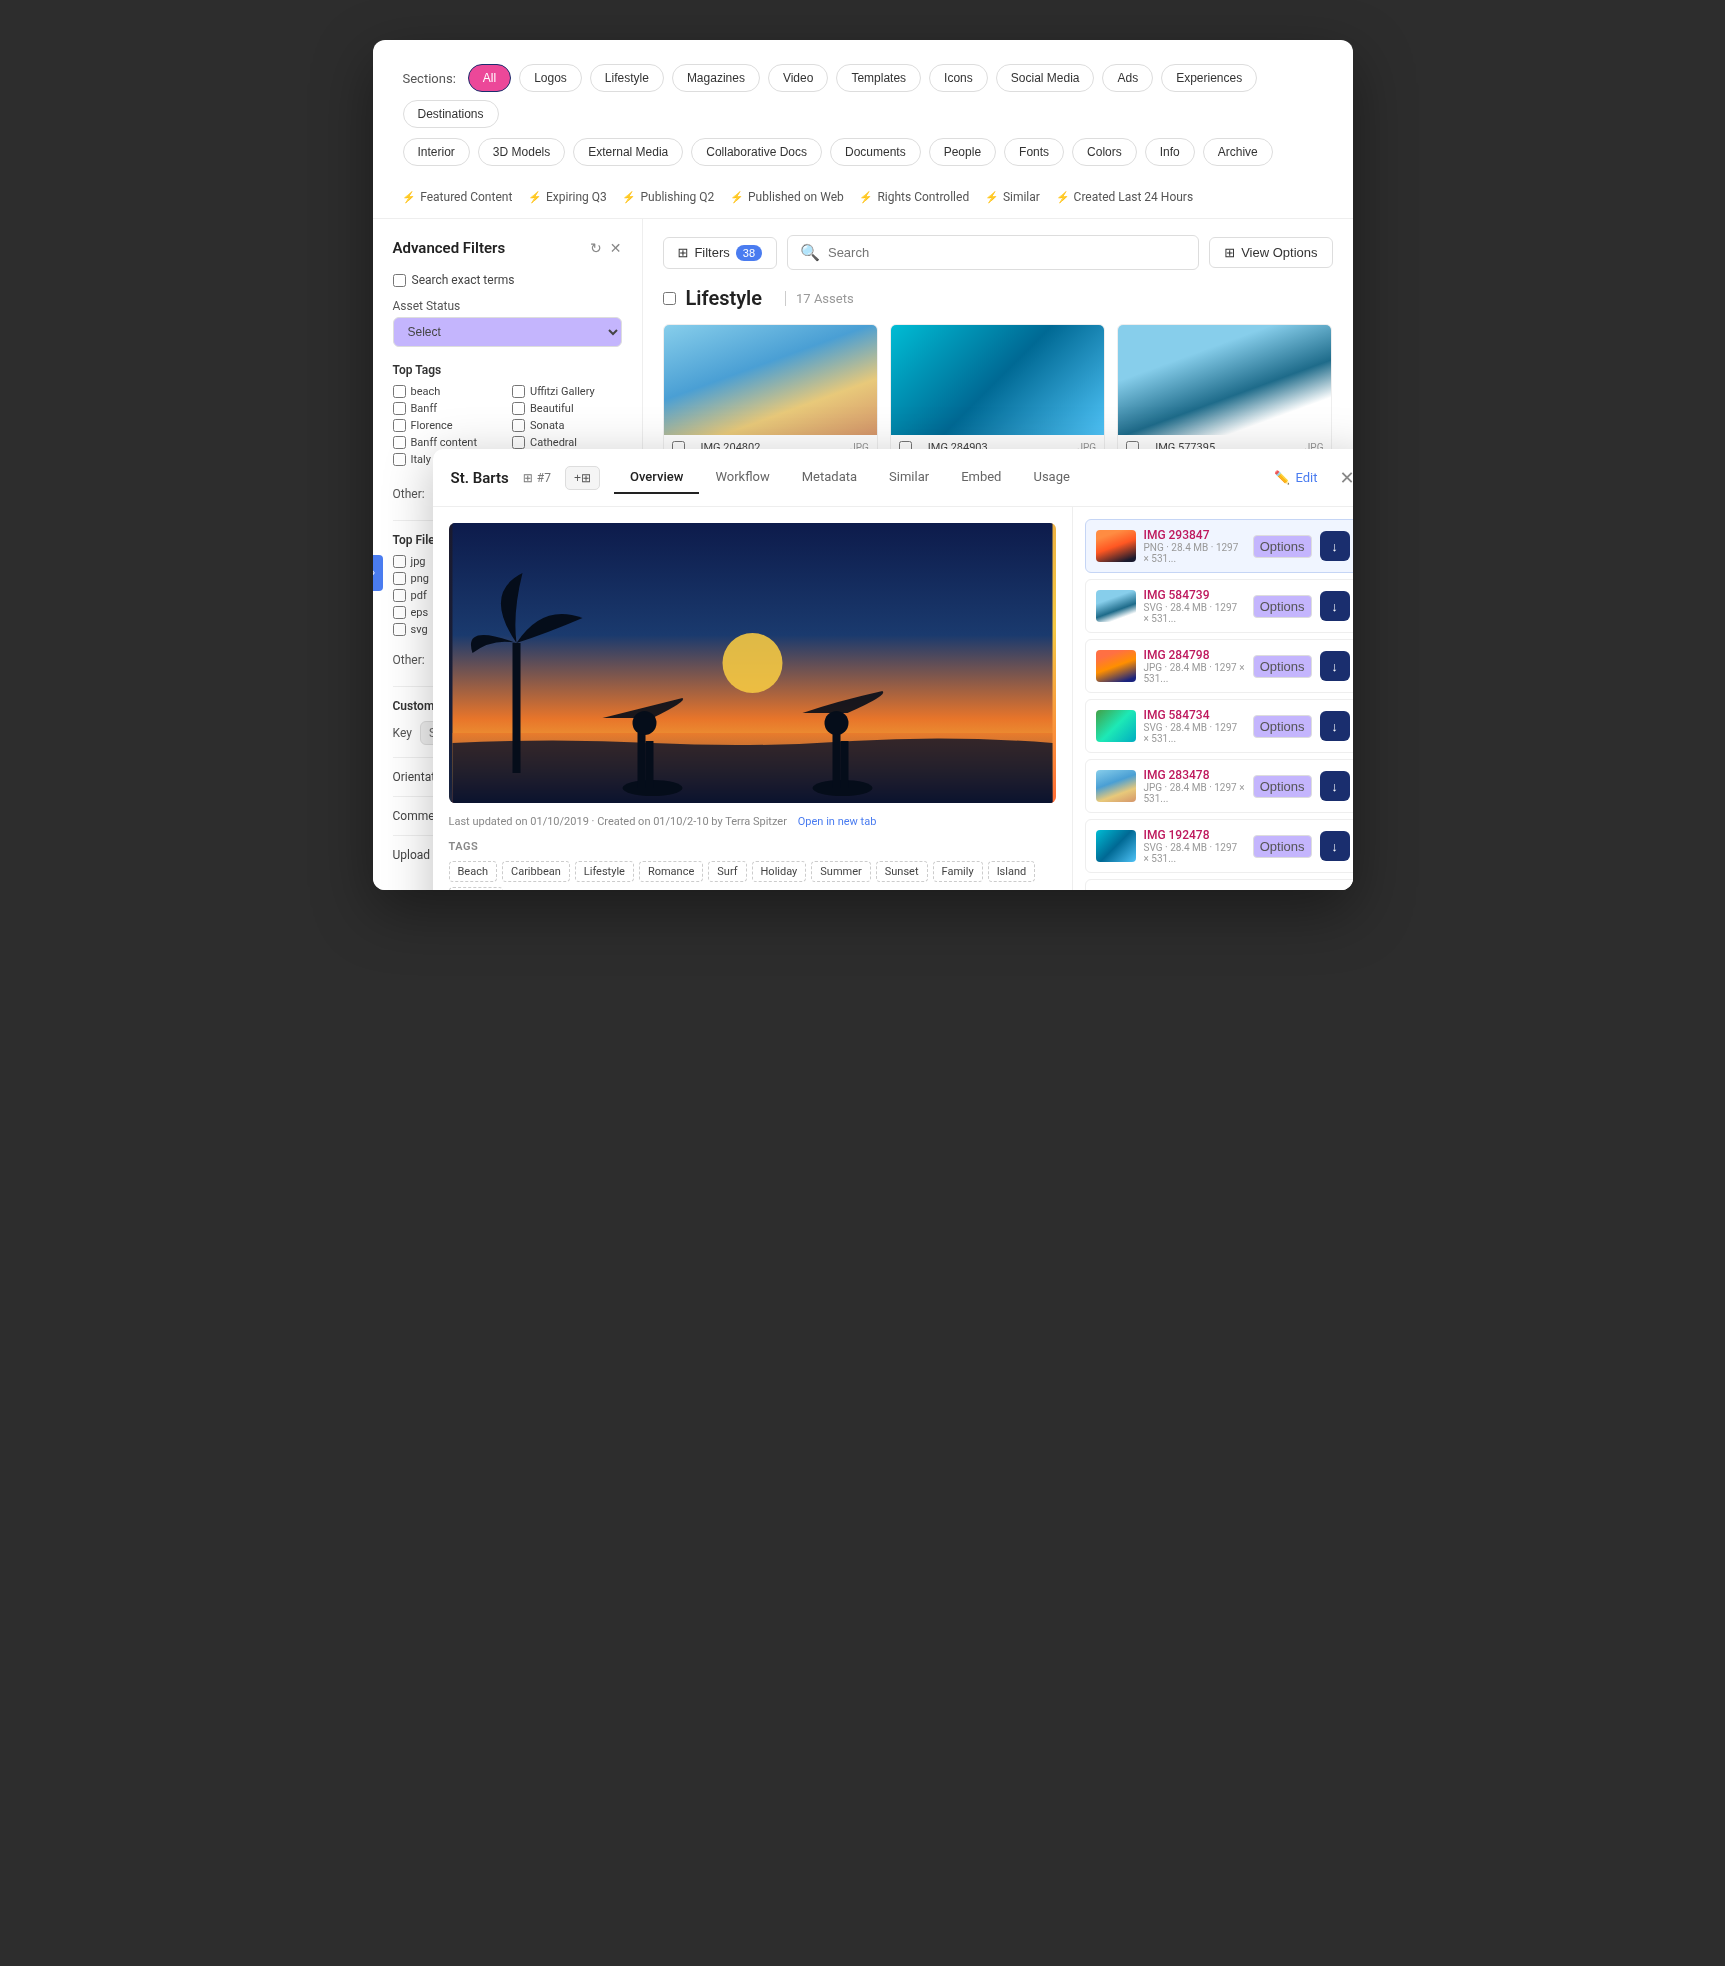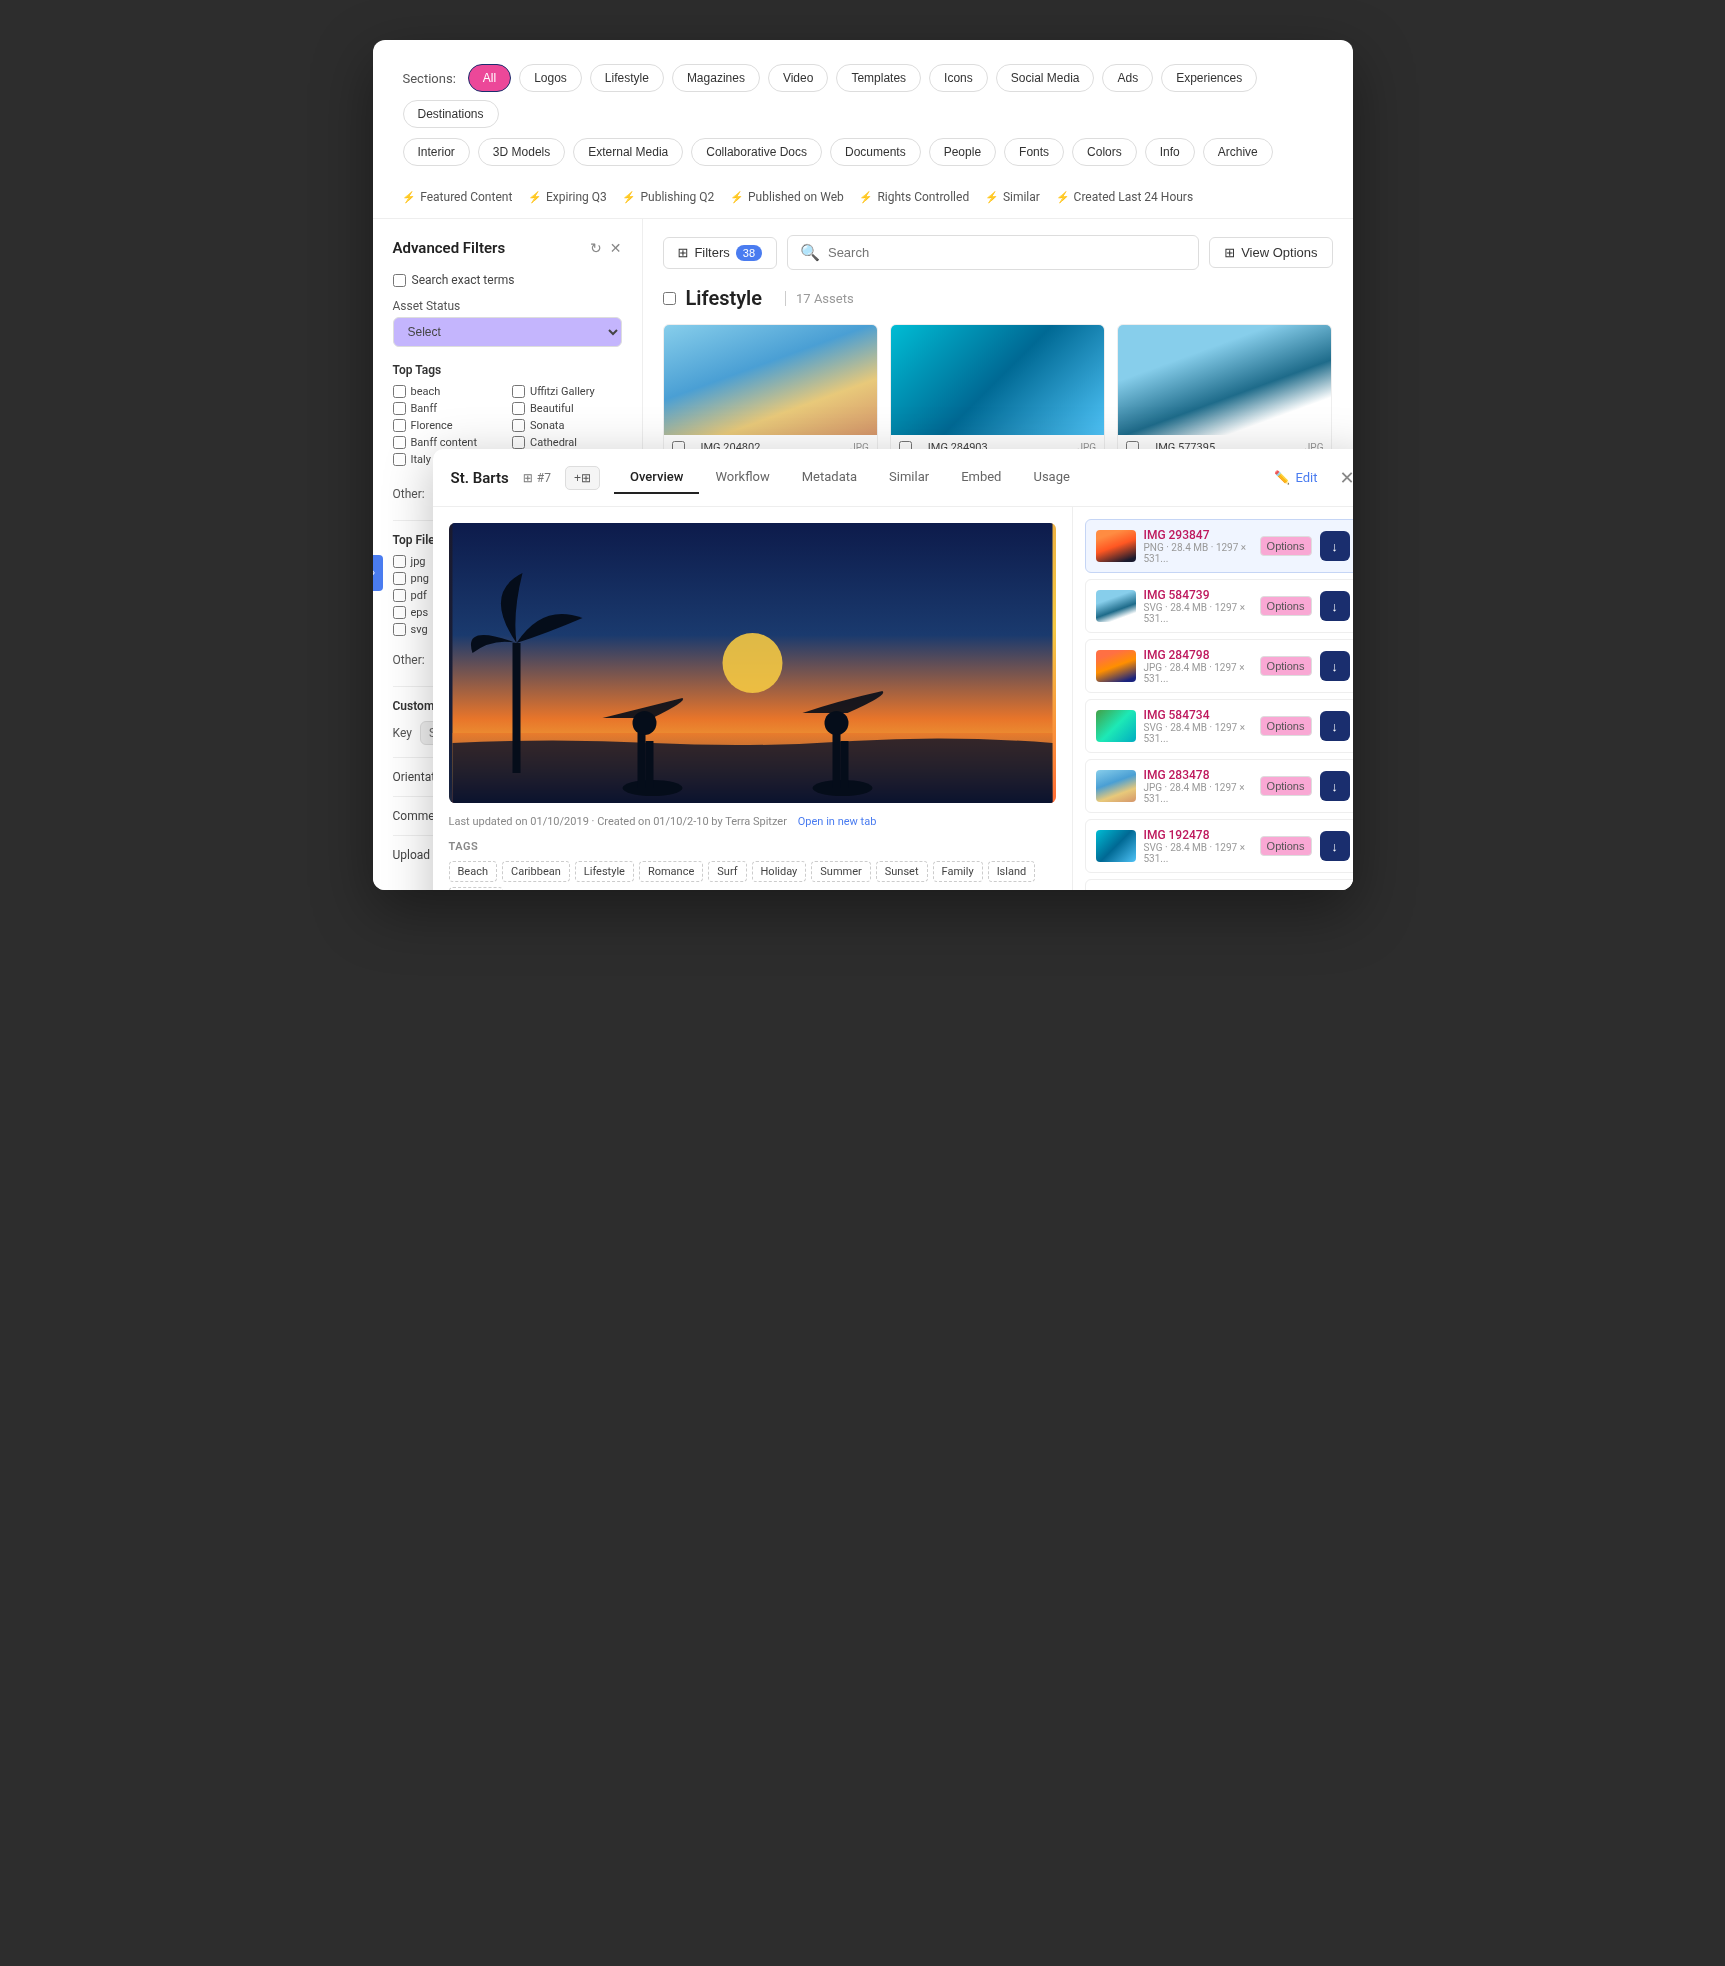--- a/index.html
+++ b/index.html
@@ -462,27 +462,27 @@
       height: 32px;
       border-radius: 4px;
       background: #ddd;
       object-fit: cover;
       flex-shrink: 0;
     }
     .file-details { flex: 1; }
     .file-name { font-size: 12px; font-weight: 500; color: #be185d; }
     .file-meta { font-size: 10px; color: #999; }
     .options-btn {
-      font-size: 11px;
+      font-size: 13px;
       color: #555;
       cursor: pointer;
       padding: 3px 6px;
       border: 1px solid #ddd;
       border-radius: 4px;
-      background: #f9a8d4;
+      background: #c4b5fd;
     }
     .download-btn {
       width: 30px;
       height: 30px;
       background: #1a2e6e;
       border-radius: 6px;
       display: flex;
       align-items: center;
       justify-content: center;
       cursor: pointer;

